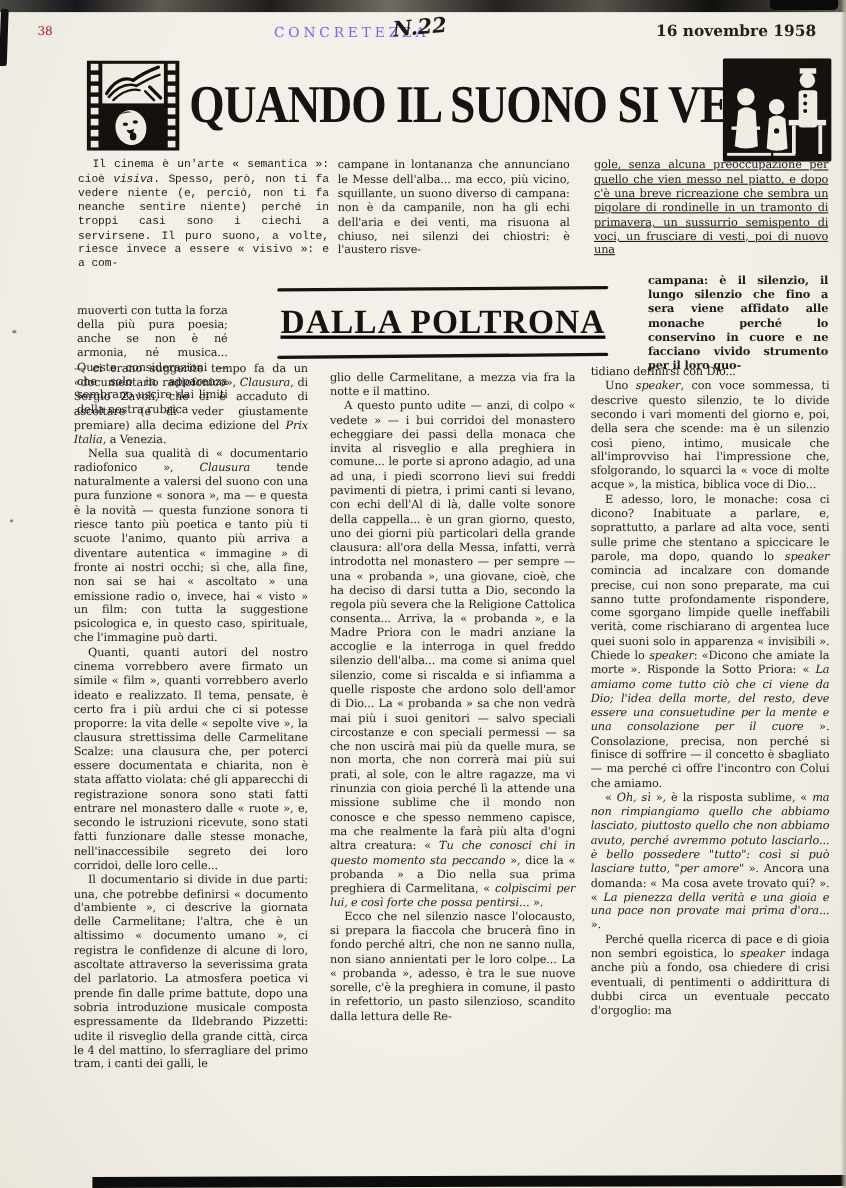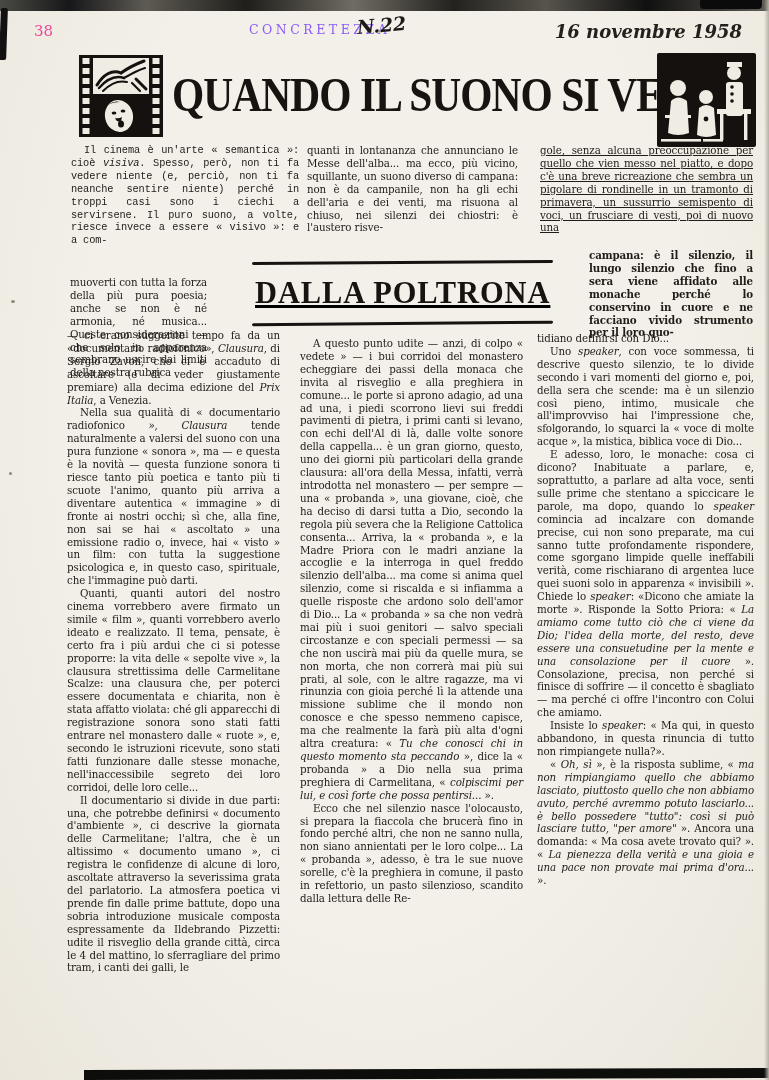--- a/index.html
+++ b/index.html
@@ -13,24 +13,24 @@
     position:absolute;left:0;top:0;width:769px;height:11px;
     background:linear-gradient(90deg,#4a4a44,#17171a 9%,#5d5b53 19%,#1f1e1a 32%,#6f6c63 46%,#23221e 59%,#57544c 71%,#101010 84%,#3f3d37 94%,#62605a 100%);
     filter:blur(0.4px);
   }
   .scan-top-blob{position:absolute;top:0;left:700px;width:62px;height:9px;background:#0b0b0b;border-radius:0 0 4px 4px;}
   .scan-left-mark{position:absolute;left:0;top:8px;width:7px;height:52px;background:#111;transform:rotate(2deg);border-radius:2px;}
   .scan-bottom-bar{position:absolute;left:84px;right:0;bottom:1px;height:10px;background:#0d0d0b;transform:rotate(-0.15deg);}
   .scan-right-edge{position:absolute;right:0;top:0;bottom:0;width:5px;background:linear-gradient(90deg,rgba(0,0,0,0),#b4b0a5);}
   .speck{position:absolute;background:#8d887c;border-radius:50%;}
   
-  .page-number{position:absolute;left:34px;top:22px;font-size:15px;color:#ec4899;}
+  .page-number{position:absolute;left:34px;top:22px;font-size:11px;color:#b91c1c;}
   .masthead{position:absolute;left:249px;top:22px;font-size:12.5px;letter-spacing:3.5px;color:#8b5cf6;white-space:nowrap;}
   .issue-number{position:absolute;left:357px;top:14px;font-size:19px;font-style:italic;font-weight:bold;color:#1c1a17;transform:rotate(-5deg);white-space:nowrap;}
-  .page-date{position:absolute;right:27px;top:21px;font-size:18px;font-style:italic;font-weight:bold;color:#23201d;white-space:nowrap;}
+  .page-date{position:absolute;right:27px;top:21px;font-size:14px;font-weight:bold;color:#23201d;white-space:nowrap;}
   
   .headline{
     position:absolute;left:172px;top:67px;width:540px;
     font-family:"Liberation Serif", serif;font-weight:700;
     font-size:46px;letter-spacing:-1px;color:#161310;
     transform:scale(0.9,1.05);transform-origin:left top;white-space:nowrap;
   }
   .illus{position:absolute;}
   .illus-left{left:70px;top:55px;}
   .illus-right{left:657px;top:53px;}
@@ -169,31 +169,32 @@
 <div class="col b-c1b">
     <p class="para"><span>muoverti con tutta la forza della più pura poesia; anche se non è né armonia, né musica... Queste considerazioni — che solo in apparenza sembrano uscire dai limiti della nostra rubrica</span></p>
   </div>
 <div class="col b-c1c">
     <p class="para"><span>— ci erano suggerite tempo fa da un «documentario radiofonico», </span><span class="it">Clausura</span><span>, di Sergio Zavoli, che ci è accaduto di ascoltare (e di veder giustamente premiare) alla decima edizione del </span><span class="it">Prix Italia</span><span>, a Venezia.</span></p>
     <p class="para ind"><span>Nella sua qualità di « documentario radiofonico », </span><span class="it">Clausura</span><span> tende naturalmente a valersi del suono con una pura funzione « sonora », ma — e questa è la novità — questa funzione sonora ti riesce tanto più poetica e tanto più ti scuote l'animo, quanto più arriva a diventare autentica « immagine » di fronte ai nostri occhi; sì che, alla fine, non sai se hai « ascoltato » una emissione radio o, invece, hai « visto » un film: con tutta la suggestione psicologica e, in questo caso, spirituale, che l'immagine può darti.</span></p>
     <p class="para ind"><span>Quanti, quanti autori del nostro cinema vorrebbero avere firmato un simile « film », quanti vorrebbero averlo ideato e realizzato. Il tema, pensate, è certo fra i più ardui che ci si potesse proporre: la vita delle « sepolte vive », la clausura strettissima delle Carmelitane Scalze: una clausura che, per poterci essere documentata e chiarita, non è stata affatto violata: ché gli apparecchi di registrazione sonora sono stati fatti entrare nel monastero dalle « ruote », e, secondo le istruzioni ricevute, sono stati fatti funzionare dalle stesse monache, nell'inaccessibile segreto dei loro corridoi, delle loro celle...</span></p>
     <p class="para ind"><span>Il documentario si divide in due parti: una, che potrebbe definirsi « documento d'ambiente », ci descrive la giornata delle Carmelitane; l'altra, che è un altissimo « documento umano », ci registra le confidenze di alcune di loro, ascoltate attraverso la severissima grata del parlatorio. La atmosfera poetica vi prende fin dalle prime battute, dopo una sobria introduzione musicale composta espressamente da Ildebrando Pizzetti: udite il risveglio della grande città, circa le 4 del mattino, lo sferragliare del primo tram, i canti dei galli, le</span></p>
   </div>
 <div class="col b-c2a">
-    <p class="para"><span>quanti in lontananza che annunciano le Messe dell'alba... ma ecco, più vicino, squillante, un suono diverso di campana: non è da campanile, non ha gli echi dell'aria e dei venti, ma risuona al chiuso, nei silenzi dei chiostri: è l'austero risve-</span></p>
+    <p class="para"><span>campane in lontananza che annunciano le Messe dell'alba... ma ecco, più vicino, squillante, un suono diverso di campana: non è da campanile, non ha gli echi dell'aria e dei venti, ma risuona al chiuso, nei silenzi dei chiostri: è l'austero risve-</span></p>
   </div>
 <div class="col b-c2b">
+    <p class="para"><span>glio delle Carmelitane, a mezza via fra la notte e il mattino.</span></p>
     <p class="para ind"><span>A questo punto udite — anzi, di colpo « vedete » — i bui corridoi del monastero echeggiare dei passi della monaca che invita al risveglio e alla preghiera in comune... le porte si aprono adagio, ad una ad una, i piedi scorrono lievi sui freddi pavimenti di pietra, i primi canti si levano, con echi dell'Al di là, dalle volte sonore della cappella... è un gran giorno, questo, uno dei giorni più particolari della grande clausura: all'ora della Messa, infatti, verrà introdotta nel monastero — per sempre — una « probanda », una giovane, cioè, che ha deciso di darsi tutta a Dio, secondo la regola più severa che la Religione Cattolica consenta... Arriva, la « probanda », e la Madre Priora con le madri anziane la accoglie e la interroga in quel freddo silenzio dell'alba... ma come si anima quel silenzio, come si riscalda e si infiamma a quelle risposte che ardono solo dell'amor di Dio... La « probanda » sa che non vedrà mai più i suoi genitori — salvo speciali circostanze e con speciali permessi — sa che non uscirà mai più da quelle mura, se non morta, che non correrà mai più sui prati, al sole, con le altre ragazze, ma vi rinunzia con gioia perché lì la attende una missione sublime che il mondo non conosce e che spesso nemmeno capisce, ma che realmente la farà più alta d'ogni altra creatura: « </span><span class="it">Tu che conosci chi in questo momento sta peccando</span><span> », dice la « probanda » a Dio nella sua prima preghiera di Carmelitana, « </span><span class="it">colpiscimi per lui, e così forte che possa pentirsi...</span><span> ».</span></p>
     <p class="para ind"><span>Ecco che nel silenzio nasce l'olocausto, si prepara la fiaccola che brucerà fino in fondo perché altri, che non ne sanno nulla, non siano annientati per le loro colpe... La « probanda », adesso, è tra le sue nuove sorelle, c'è la preghiera in comune, il pasto in refettorio, un pasto silenzioso, scandito dalla lettura delle Re-</span></p>
   </div>
 <div class="col b-c3a">
     <p class="para"><span>gole, senza alcuna preoccupazione per quello che vien messo nel piatto, e dopo c'è una breve ricreazione che sembra un pigolare di rondinelle in un tramonto di primavera, un sussurrio semispento di voci, un frusciare di vesti, poi di nuovo una</span></p>
   </div>
 <div class="col b-c3b">
     <p class="para"><span>campana: è il silenzio, il lungo silenzio che fino a sera viene affidato alle monache perché lo conservino in cuore e ne facciano vivido strumento per il loro quo-</span></p>
   </div>
 <div class="col b-c3c">
     <p class="para"><span>tidiano definirsi con Dio...</span></p>
     <p class="para ind"><span>Uno </span><span class="it">speaker</span><span>, con voce sommessa, ti descrive questo silenzio, te lo divide secondo i vari momenti del giorno e, poi, della sera che scende: ma è un silenzio così pieno, intimo, musicale che all'improvviso hai l'impressione che, sfolgorando, lo squarci la « voce di molte acque », la mistica, biblica voce di Dio...</span></p>
     <p class="para ind"><span>E adesso, loro, le monache: cosa ci dicono? Inabituate a parlare, e, soprattutto, a parlare ad alta voce, senti sulle prime che stentano a spiccicare le parole, ma dopo, quando lo </span><span class="it">speaker</span><span> comincia ad incalzare con domande precise, cui non sono preparate, ma cui sanno tutte profondamente rispondere, come sgorgano limpide quelle ineffabili verità, come rischiarano di argentea luce quei suoni solo in apparenza « invisibili ». Chiede lo </span><span class="it">speaker</span><span>: «Dicono che amiate la morte ». Risponde la Sotto Priora: « </span><span class="it">La amiamo come tutto ciò che ci viene da Dio; l'idea della morte, del resto, deve essere una consuetudine per la mente e una consolazione per il cuore</span><span> ». Consolazione, precisa, non perché si finisce di soffrire — il concetto è sbagliato — ma perché ci offre l'incontro con Colui che amiamo.</span></p>
-    <p class="para ind"><span>Insiste lo </span><span class="it">speaker</span><span>: « Ma qui, in questo abbandono, in questa rinuncia di tutto non rimpiangete nulla?».</span></p>
     <p class="para ind"><span>« </span><span class="it">Oh, sì</span><span> », è la risposta sublime, « </span><span class="it">ma non rimpiangiamo quello che abbiamo lasciato, piuttosto quello che non abbiamo avuto, perché avremmo potuto lasciarlo... è bello possedere "tutto": così si può lasciare tutto, "per amore"</span><span> ». Ancora una domanda: « Ma cosa avete trovato qui? ». « </span><span class="it">La pienezza della verità e una gioia e una pace non provate mai prima d'ora...</span><span> ».</span></p>
+    <p class="para ind"><span>Perché quella ricerca di pace e di gioia non sembri egoistica, lo </span><span class="it">speaker</span><span> indaga anche più a fondo, osa chiedere di crisi eventuali, di pentimenti o addirittura di dubbi circa un eventuale peccato d'orgoglio: ma</span></p>
   </div>
 
 </body></html>

